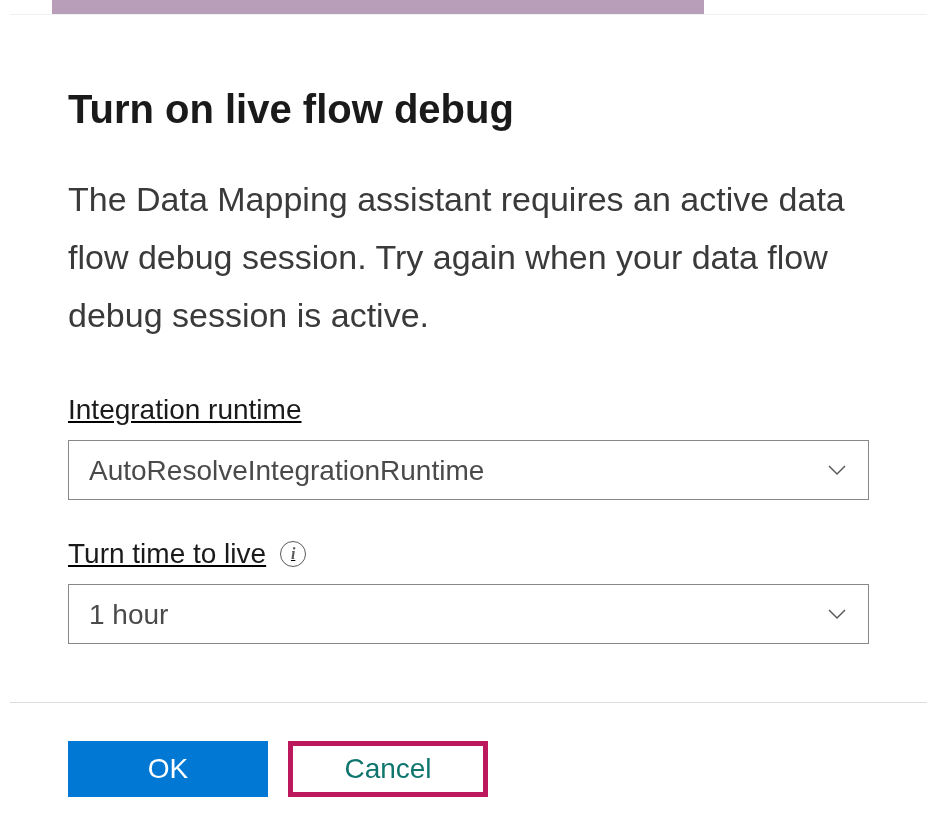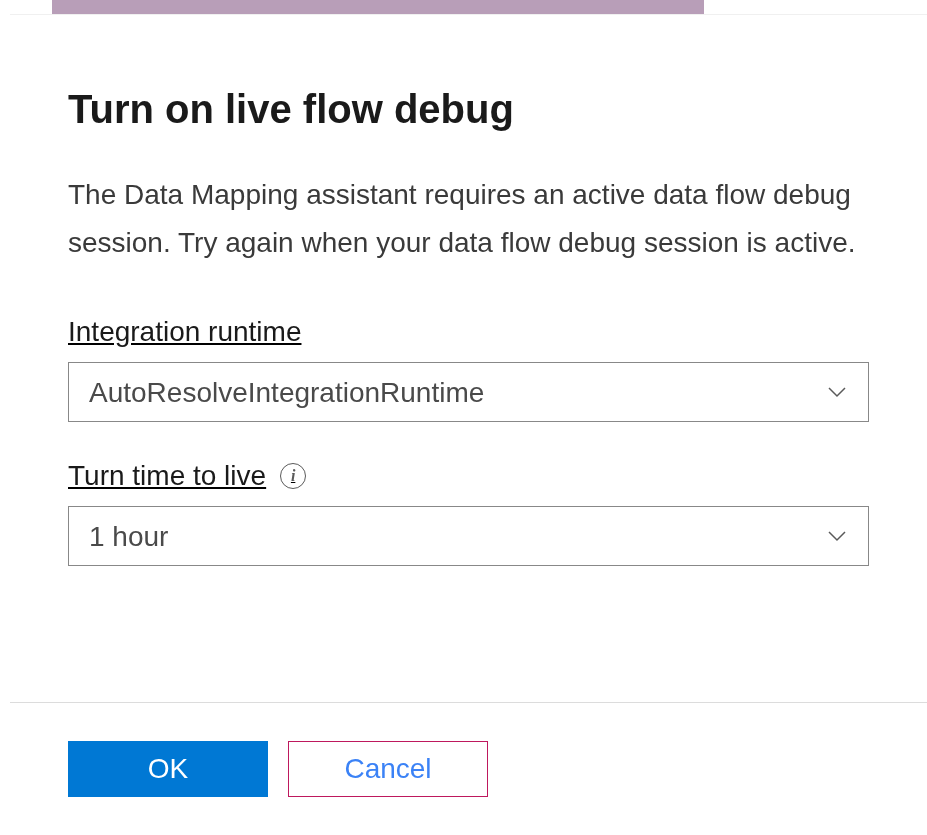--- a/index.html
+++ b/index.html
@@ -35,21 +35,21 @@
       padding: 70px 58px 40px 58px;
     }
     .dialog-title {
       font-size: 40px;
       font-weight: 600;
       color: #1a1a1a;
       margin-bottom: 38px;
       line-height: 1.2;
     }
     .dialog-description {
-      font-size: 28px;
+      font-size: 34px;
       font-weight: 400;
       color: #3a3a3a;
       line-height: 1.7;
       margin-bottom: 50px;
     }
     .field-group {
       margin-bottom: 38px;
     }
     .field-label-row {
       display: flex;
@@ -129,22 +129,22 @@
       align-items: center;
       justify-content: center;
     }
     .btn-primary {
       background: #0078d4;
       color: #ffffff;
       border: 1px solid #0078d4;
     }
     .btn-secondary {
       background: #ffffff;
-      color: #3b82f6;
-      border: 1px solid #be185d;
+      color: #0f766e;
+      border: 5px solid #be185d;
     }
   </style>
 </head>
 <body>
 
 <div class="top-bar"></div>
 
 <div class="dialog-container">
   <div class="dialog-content">
 

